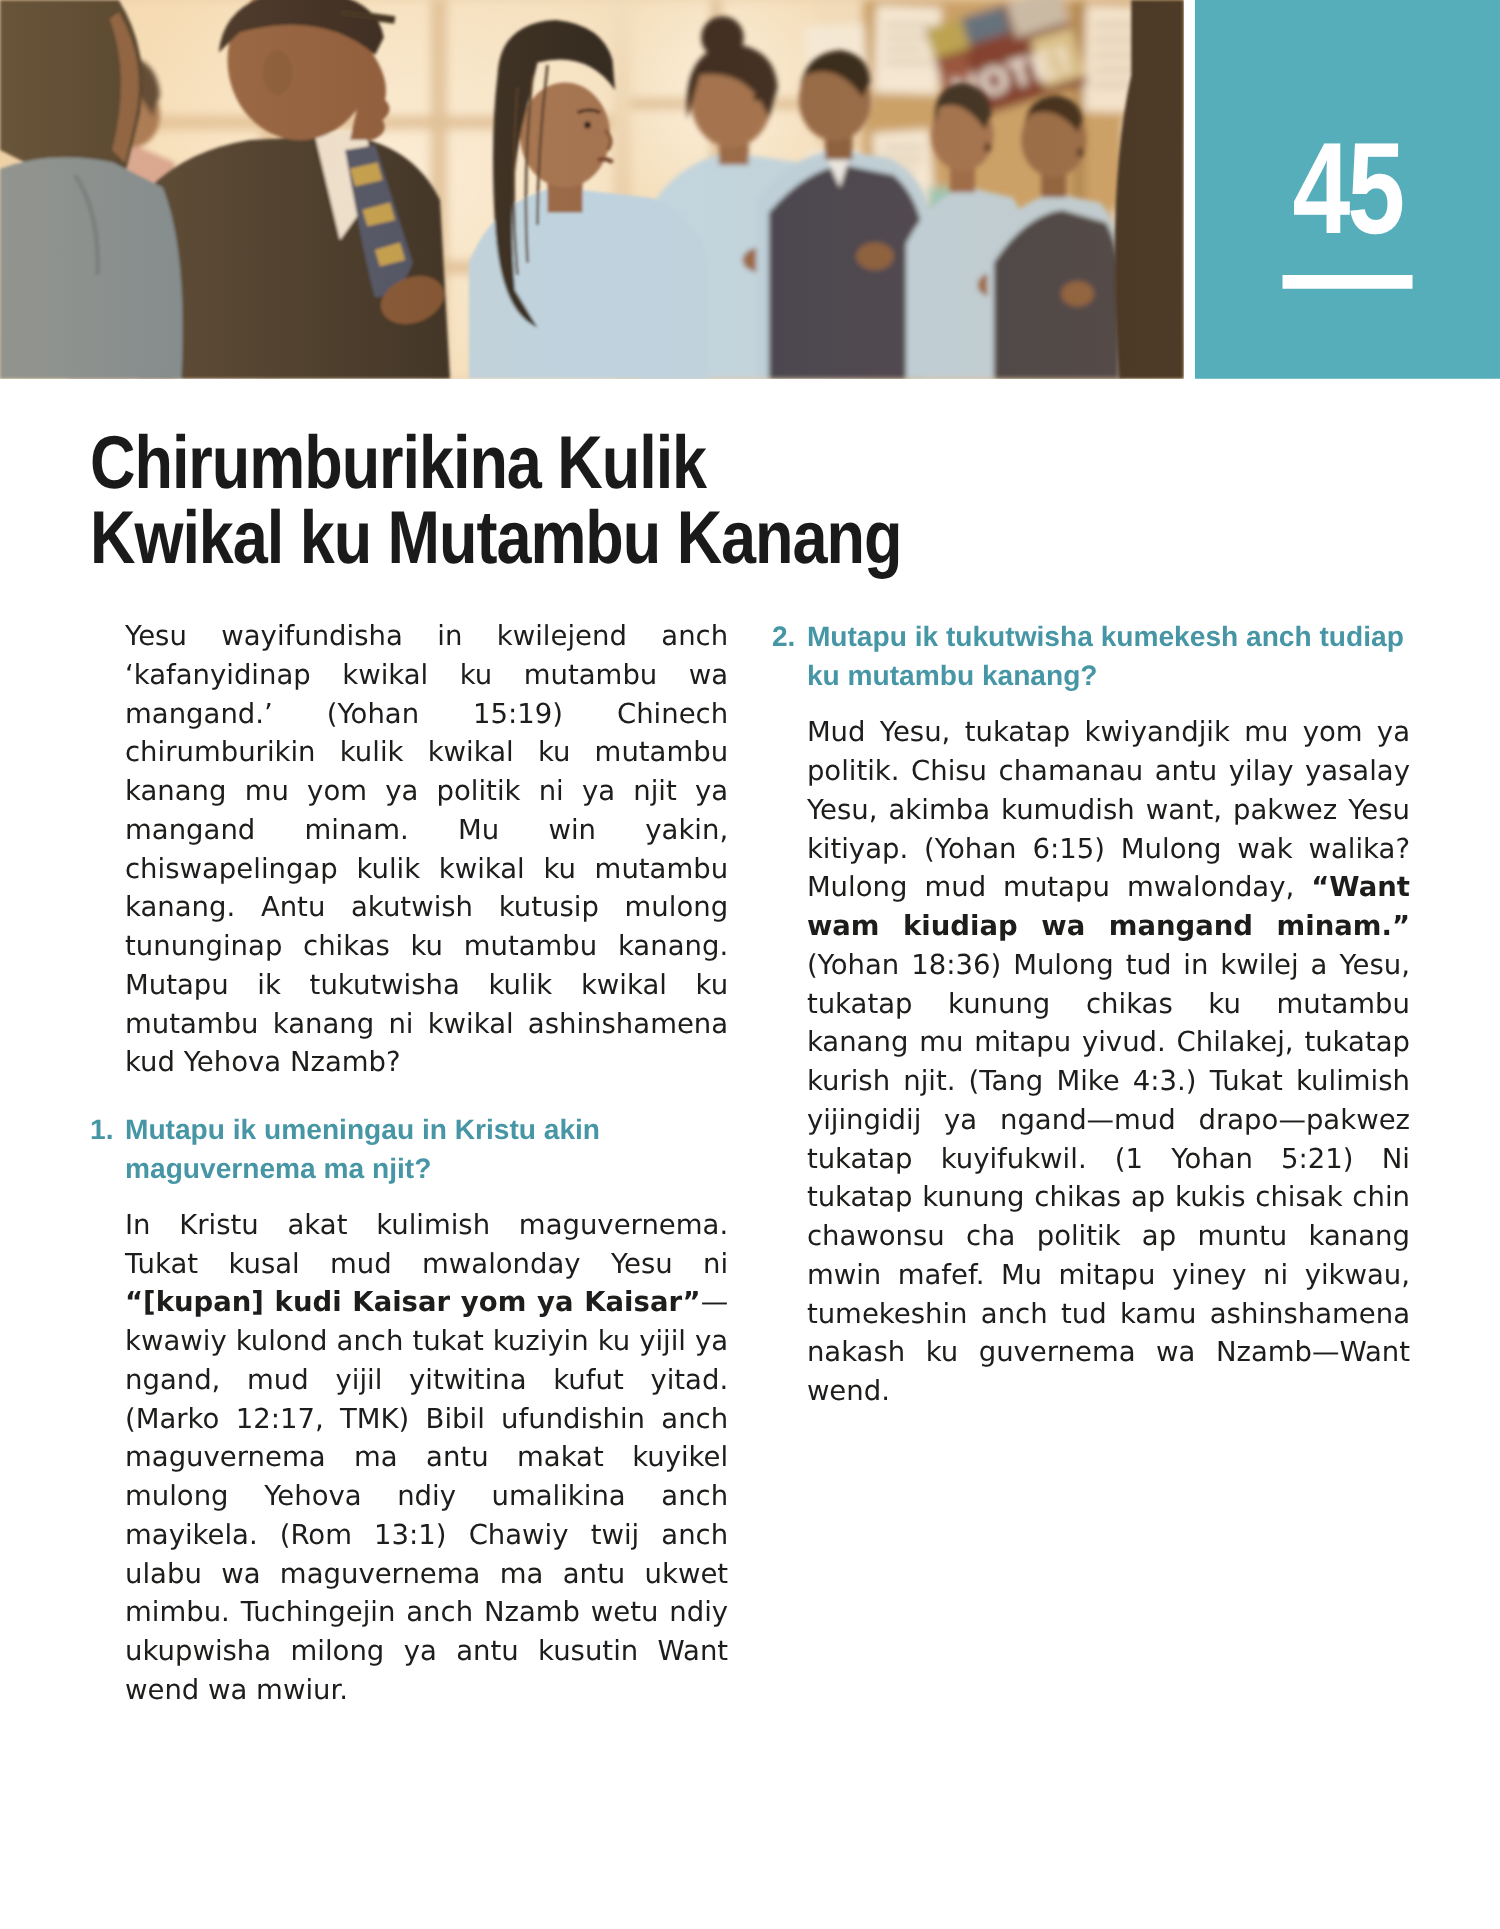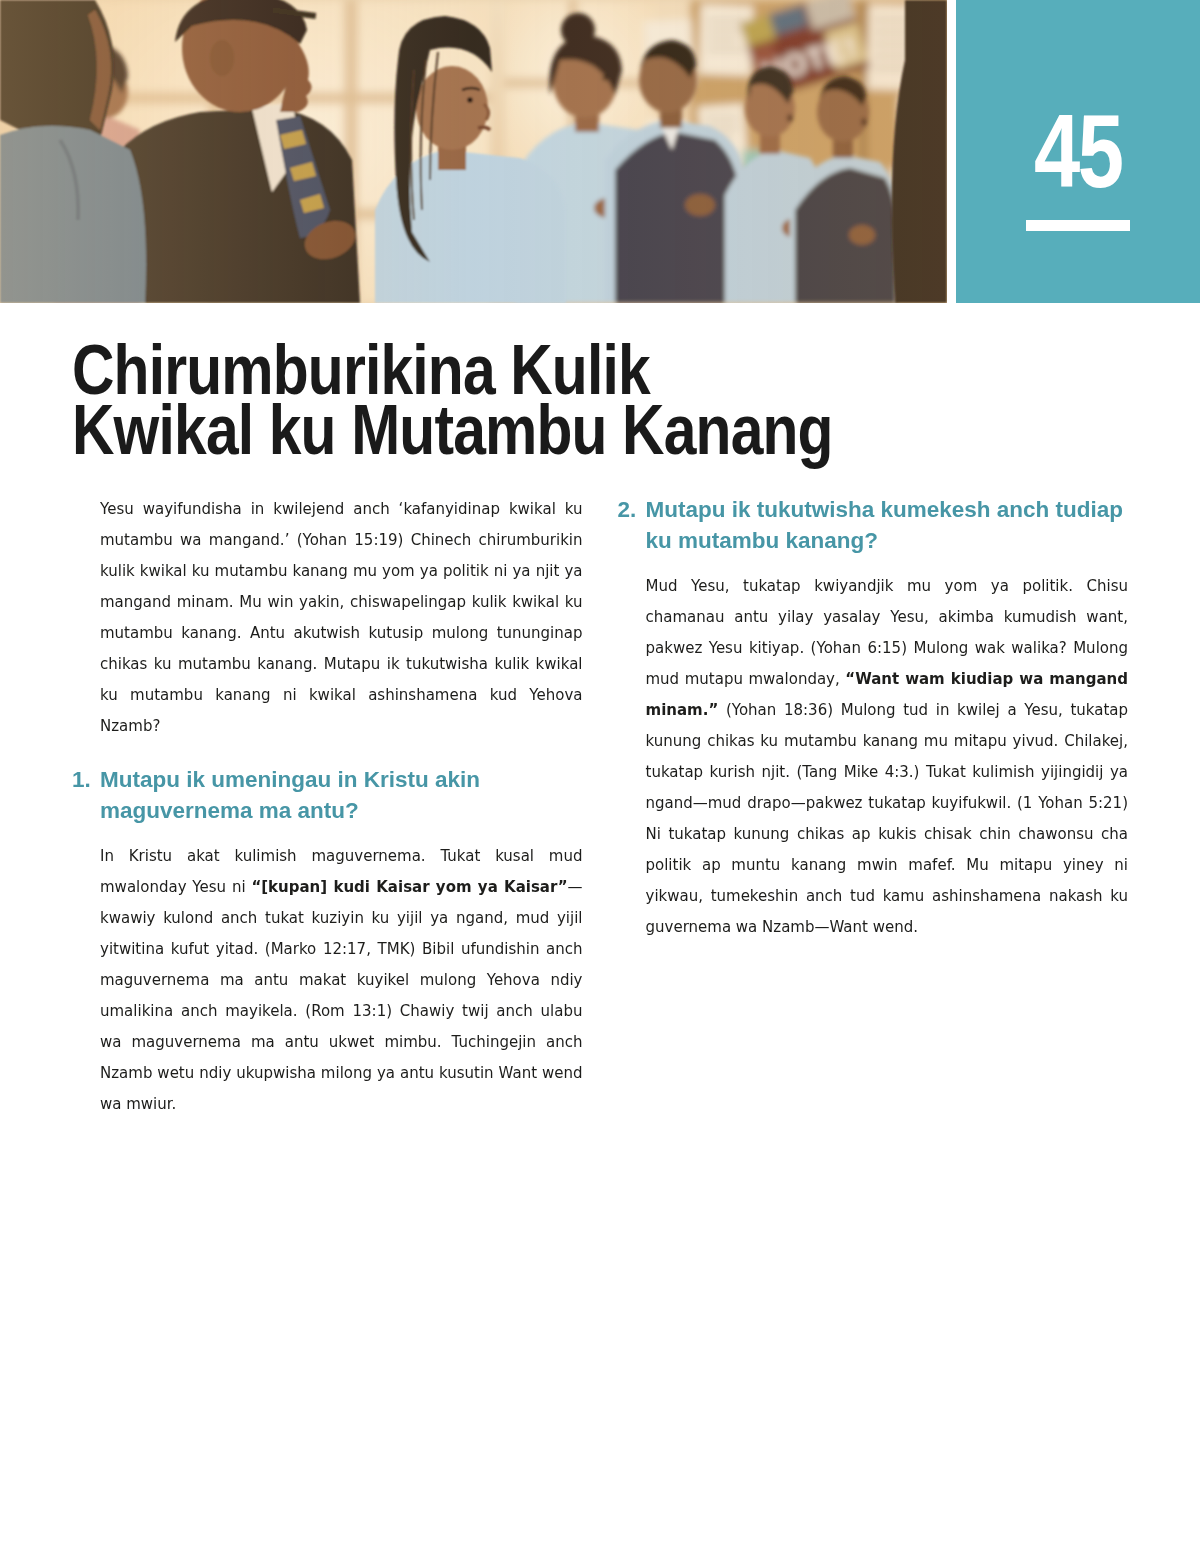--- a/index.html
+++ b/index.html
@@ -9,26 +9,26 @@
   .hero{display:flex;gap:9px;height:303px;}
   .photo-wrap{width:947px;height:303px;overflow:hidden;background:#e9d6b6;}
   .photo-wrap svg{display:block;}
   .lesson-badge{flex:1;background:var(--badge-teal,#57aebb);display:flex;flex-direction:column;
         align-items:center;justify-content:center;padding-top:26px;}
   .lesson-number{font-family:"Liberation Sans",sans-serif;font-weight:700;font-size:104px;
         line-height:1;color:#ffffff;transform:scaleX(.8);letter-spacing:-3px;}
   .lesson-underline{width:104px;height:11px;background:#ffffff;margin-top:17px;}
   
   .title{margin:37px 72px 0;font-family:"Liberation Sans",sans-serif;font-weight:700;
-        color:var(--title-color,#1a1a1a);font-size:70px;line-height:60px;letter-spacing:-1px;}
+        color:var(--title-color,#1a1a1a);font-size:60px;line-height:60px;letter-spacing:-1px;}
   .title-line{display:block;transform:scaleX(.84);transform-origin:left center;white-space:nowrap;}
   
   .columns{display:flex;margin:34px 72px 0;gap:35px;color:var(--body-color,#1d1d1b);}
   .col{width:511px;}
-  .body-para{margin:0 0 0 28px;text-align:justify;font-size:15px;line-height:31px;}
+  .body-para{margin:0 0 0 28px;text-align:justify;font-size:22px;line-height:31px;}
   .question{position:relative;margin-top:22px;padding-left:28px;color:var(--accent-teal,#4796a6);
         font-family:"Liberation Sans",sans-serif;font-weight:700;font-size:22.5px;line-height:31px;}
   .col .question:first-child{margin-top:0;}
   .q-num{position:absolute;left:0;top:0;}
   .q-heading{margin:0;font:inherit;}
   .q-para{margin-top:15px;}
   .b{font-weight:700;}
   .i{}
 </style>
 </head>
@@ -211,21 +211,21 @@
   <h1 class="title">
     <span class="title-line">Chirumburikina Kulik</span>
     <span class="title-line">Kwikal ku Mutambu Kanang</span>
   </h1>
 
   <main class="columns">
     <section class="col">
       <p class="body-para"><span>Yesu wayifundisha in kwilejend anch ‘kafanyidinap kwikal ku mutambu wa mangand.’ (Yohan 15:19) Chinech chirumburikin kulik kwikal ku mutambu kanang mu yom ya politik ni ya njit ya mangand minam. Mu win yakin, chiswapelingap kulik kwikal ku mutambu kanang. Antu akutwish kutusip mulong tununginap chikas ku mutambu kanang. Mutapu ik tukutwisha kulik kwikal ku mutambu kanang ni kwikal ashinshamena kud Yehova Nzamb?</span></p>
       <div class="question">
         <span class="q-num">1.</span>
-        <h2 class="q-heading">Mutapu ik umeningau in Kristu akin maguvernema ma antu?</h2>
+        <h2 class="q-heading">Mutapu ik umeningau in Kristu akin maguvernema ma njit?</h2>
       </div>
       <p class="body-para q-para"><span>In Kristu akat kulimish maguvernema. Tukat kusal mud mwalonday Yesu ni </span><span class="b">“[kupan] kudi Kaisar yom ya Kaisar”</span><span>—kwawiy kulond anch tukat kuziyin ku yijil ya ngand, mud yijil yitwitina kufut yitad. (Marko 12:17, </span><span class="i">TMK</span><span>) Bibil ufundishin anch maguvernema ma antu makat kuyikel mulong Yehova ndiy umalikina anch mayikela. (Rom 13:1) Chawiy twij anch ulabu wa maguvernema ma antu ukwet mimbu. Tuchingejin anch Nzamb wetu ndiy ukupwisha milong ya antu kusutin Want wend wa mwiur.</span></p>
     </section>
 
     <section class="col">
       <div class="question">
         <span class="q-num">2.</span>
         <h2 class="q-heading">Mutapu ik tukutwisha kumekesh anch tudiap ku mutambu kanang?</h2>
       </div>
       <p class="body-para q-para"><span>Mud Yesu, tukatap kwiyandjik mu yom ya politik. Chisu chamanau antu yilay yasalay Yesu, akimba kumudish want, pakwez Yesu kitiyap. (Yohan 6:15) Mulong wak walika? Mulong mud mutapu mwalonday, </span><span class="b">“Want wam kiudiap wa mangand minam.”</span><span> (Yohan 18:36) Mulong tud in kwilej a Yesu, tukatap kunung chikas ku mutambu kanang mu mitapu yivud. Chilakej, tukatap kurish njit. (Tang Mike 4:3.) Tukat kulimish yijingidij ya ngand—mud drapo—pakwez tukatap kuyifukwil. (1 Yohan 5:21) Ni tukatap kunung chikas ap kukis chisak chin chawonsu cha politik ap muntu kanang mwin mafef. Mu mitapu yiney ni yikwau, tumekeshin anch tud kamu ashinshamena nakash ku guvernema wa Nzamb—Want wend.</span></p>

